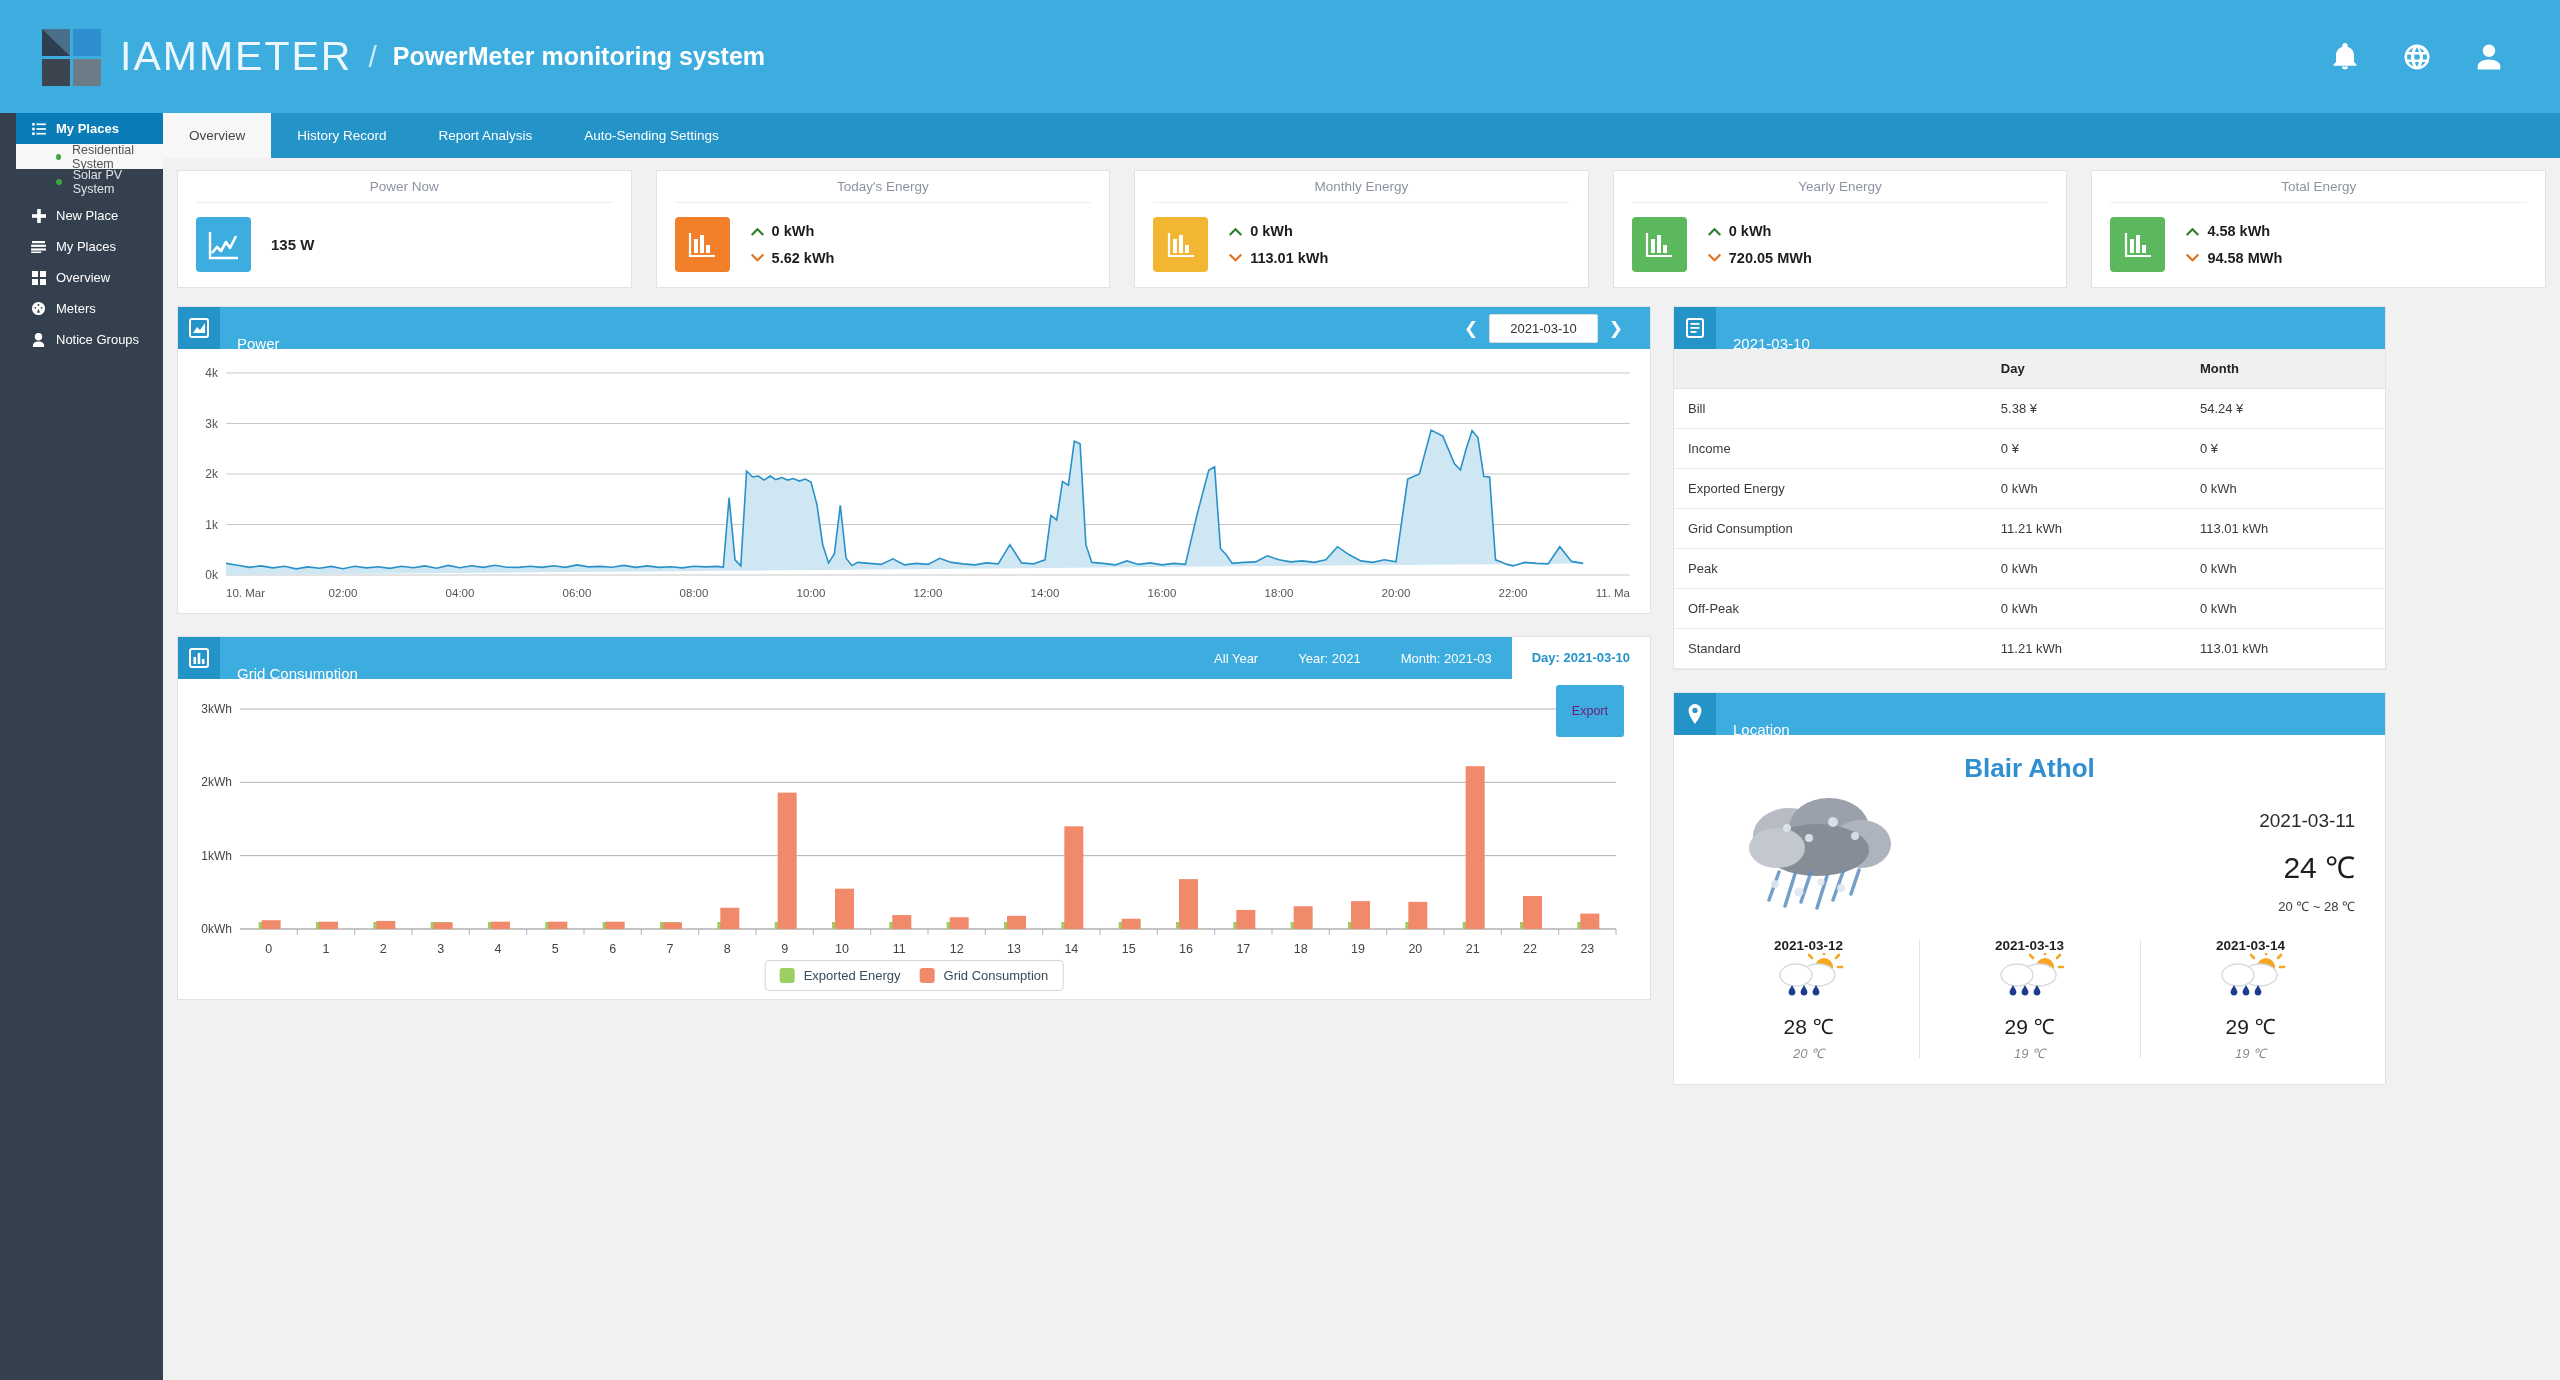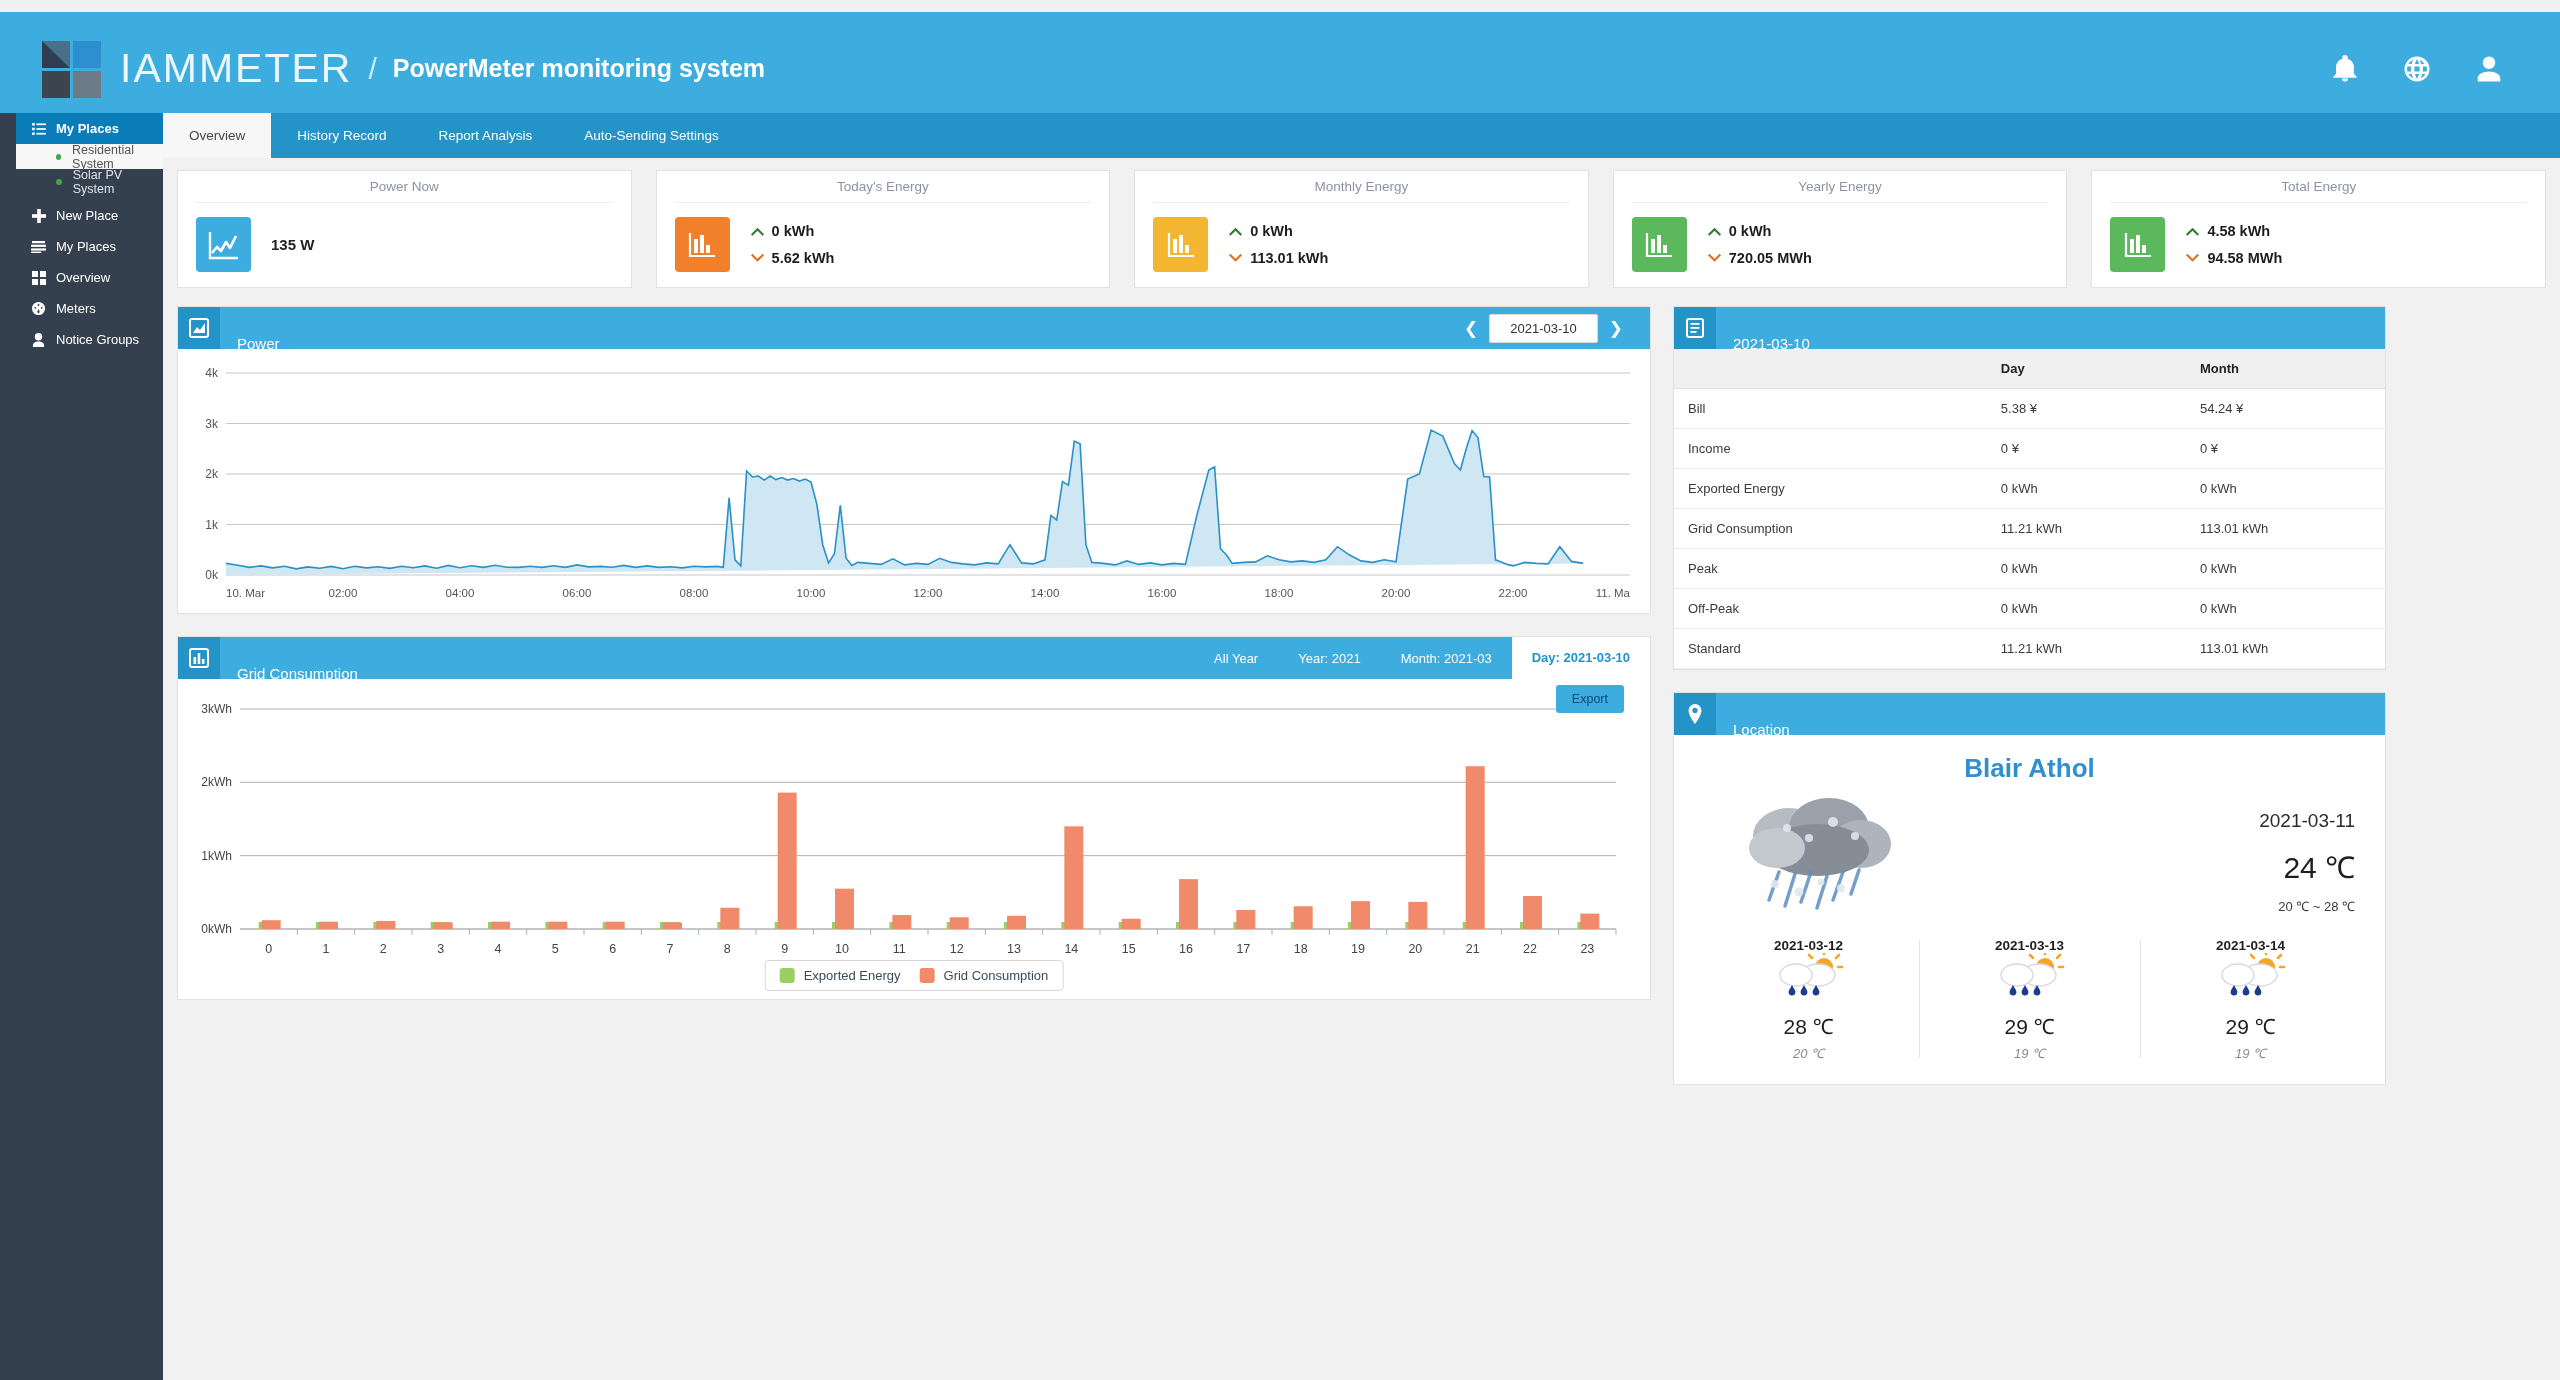--- a/index.html
+++ b/index.html
@@ -8,21 +8,21 @@
     width:2560px; height:1380px;
     background:#f0f0f0;
     font-family:"Liberation Sans", sans-serif;
     font-size:13px;
     color:#333;
     overflow:hidden;
   }
 
   
   #topbar{
-    position:absolute; top:12px; left:0; width:2560px; height:113px;
+    position:absolute; top:0; left:0; width:2560px; height:113px;
     background:#3cadde;
     display:flex; align-items:center;
   }
   #brand{ display:flex; align-items:center; padding-left:42px; }
   .logo-mark{ position:relative; width:64px; height:56px; margin-right:14px; }
   .logo-mark i{ position:absolute; display:block; }
   .lm1{ left:0;  top:0;  width:28px; height:27px; background:#2d3e50; }
   .lm1:after{ content:""; position:absolute; right:0; top:0; width:0;height:0;
               border-left:28px solid transparent; border-top:27px solid #4a6f8a; }
   .lm2{ left:31px; top:0;  width:28px; height:27px; background:#2d8fd0; }
@@ -112,22 +112,22 @@
   }
   .rangelink{ color:#ffffff; font-size:13px; padding:0 20px; cursor:pointer; white-space:nowrap; }
   .rangelink.active{ background:#ffffff; color:#2393c8; font-weight:bold;
                      height:42px; line-height:42px; }
 
   
   .chartwrap{ position:relative; }
 
   
   .exportbtn{
-    position:absolute; background:#3cadde; color:#0c4a6e; font-size:12.5px;
-    padding:7px 16px; border-radius:3px; cursor:pointer; border:none;
+    position:absolute; background:#3cadde; color:#701a75; font-size:12.5px;
+    padding:19px 16px; border-radius:3px; cursor:pointer; border:none;
   }
 
   
   .legend{
     position:absolute; border:1px solid #d6d6d6; border-radius:4px; background:#fff;
     padding:7px 14px; display:flex; align-items:center; gap:9px; font-size:13px; color:#394b5d;
   }
   .lswatch{ width:15px; height:15px; border-radius:3px; display:inline-block; }
 
   

